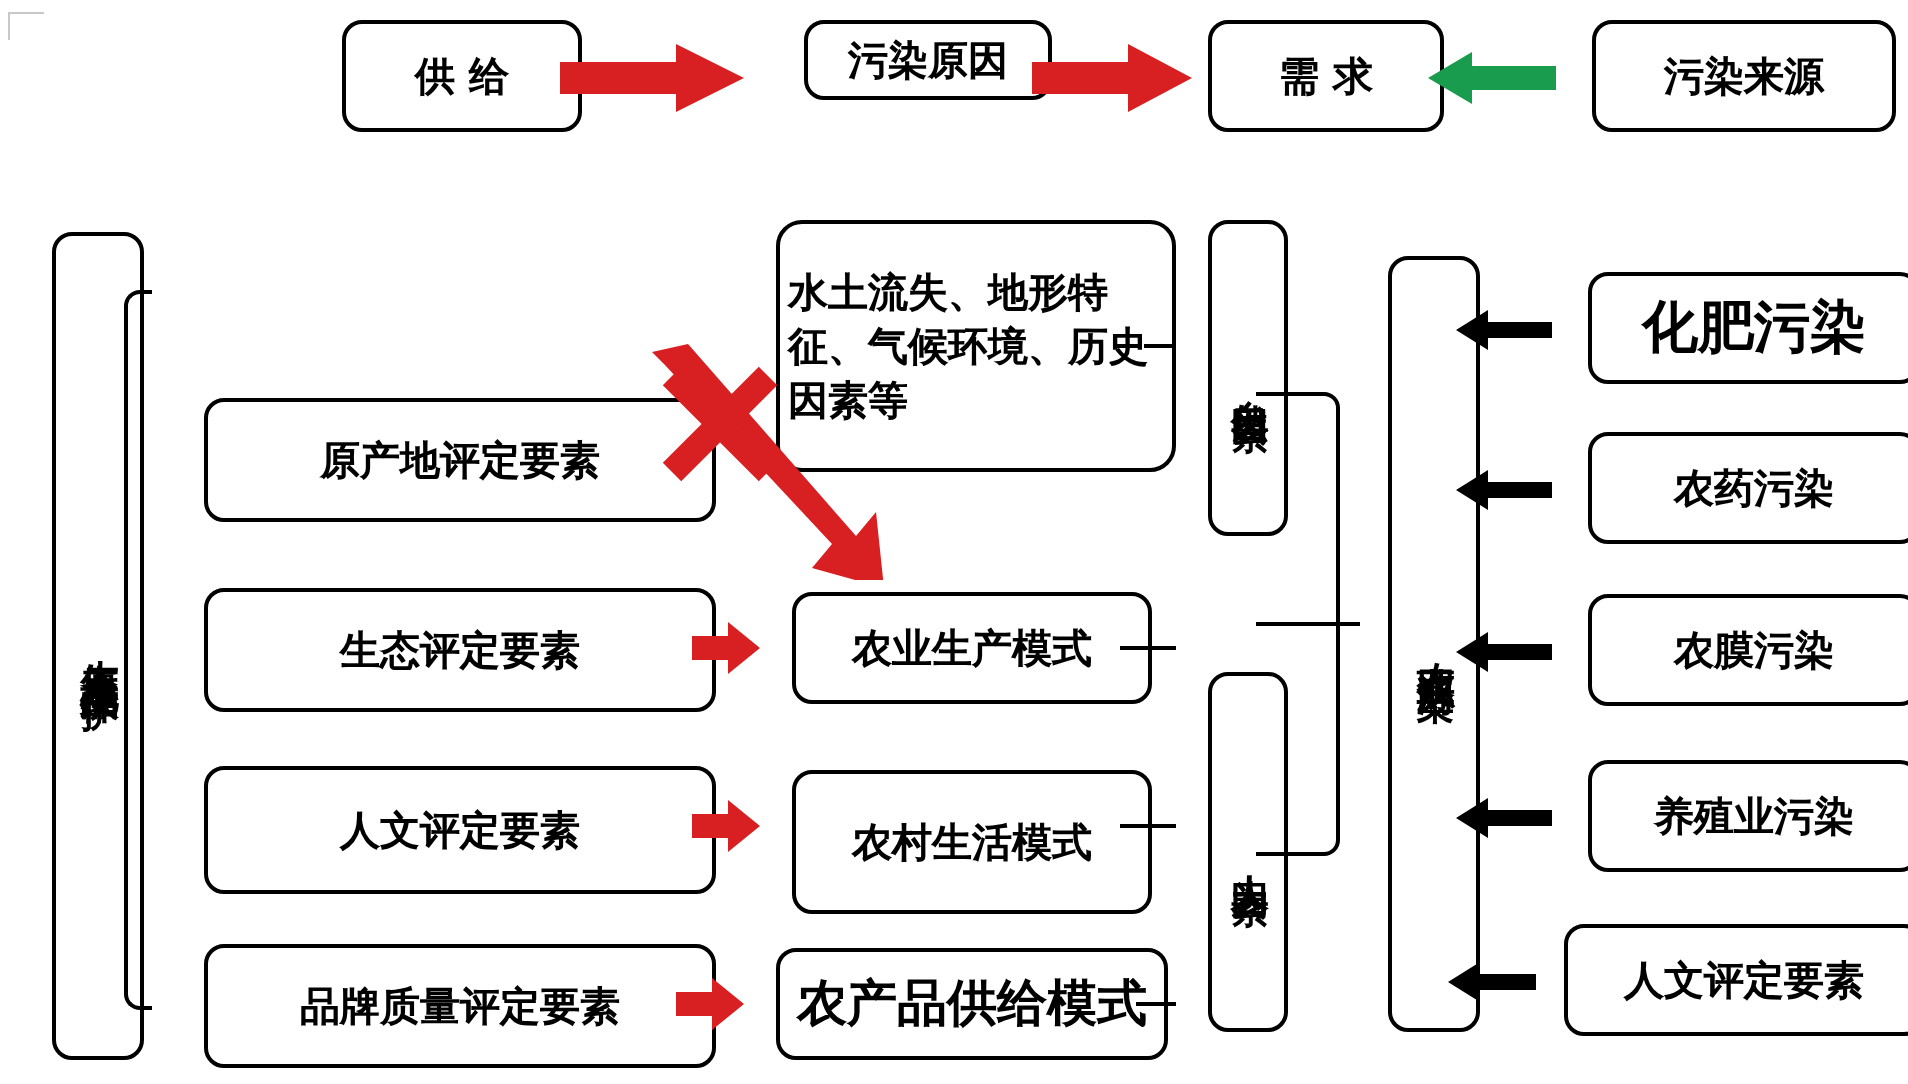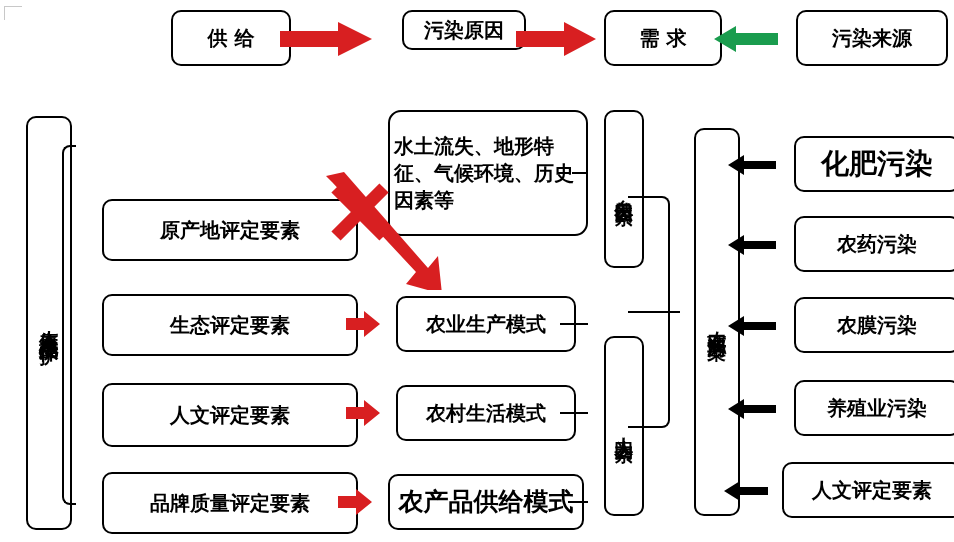--- a/index.html
+++ b/index.html
@@ -106,21 +106,21 @@
 
   <div class="bracket" style="left:62px; top:145px; width:14px; height:360px;"></div>
 
   <div class="box" style="left:86px; top:199px; width:256px; height:62px; font-size:20px;">原产地评定要素</div>
   <div class="box" style="left:86px; top:294px; width:256px; height:62px; font-size:20px;">生态评定要素</div>
   <div class="box" style="left:86px; top:383px; width:256px; height:64px; font-size:20px;">人文评定要素</div>
   <div class="box" style="left:86px; top:472px; width:256px; height:62px; font-size:20px;">品牌质量评定要素</div>
 
   <div class="box" style="left:372px; top:110px; width:200px; height:126px; font-size:20px;border-radius:13px;">水土流失、地形特征、气候环境、历史因素等</div>
   <div class="box" style="left:380px; top:296px; width:180px; height:56px; font-size:20px;">农业生产模式</div>
-  <div class="box" style="left:380px; top:385px; width:180px; height:56px; font-size:20px;">农村生活模式</div>
+  <div class="box" style="left:380px; top:385px; width:180px; height:72px; font-size:20px;">农村生活模式</div>
   <div class="box" style="left:372px; top:474px; width:196px; height:56px; font-size:25px;">农产品供给模式</div>
 
   <svg class="arrow-red" style="left:318px; top:170px;" width="126" height="120" viewBox="0 0 126 120">
     <polygon points="8,0 26,-4 110,92 120,80 124,118 88,108 98,96 14,6" fill="#d81f21" transform="translate(0,6)"></polygon>
   </svg>
   <svg class="arrow-red" style="left:330px; top:182px;" width="60" height="60" viewBox="0 0 60 60">
     <line x1="6" y1="6" x2="54" y2="54" stroke="#d81f21" stroke-width="13"></line>
     <line x1="54" y1="6" x2="6" y2="54" stroke="#d81f21" stroke-width="13"></line>
   </svg>
 

